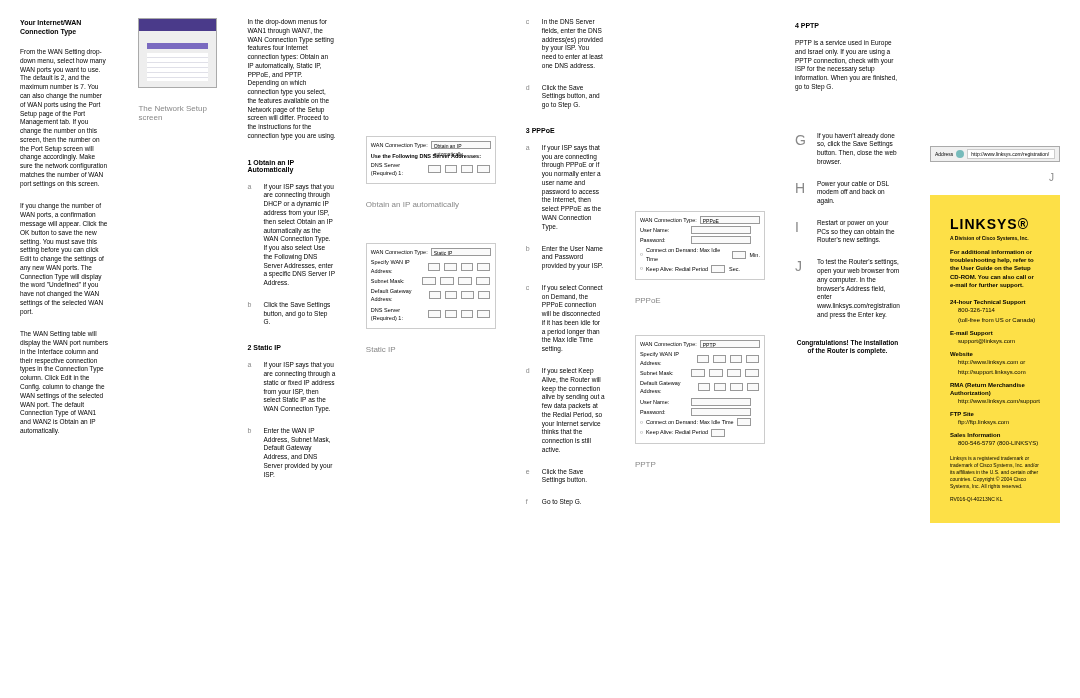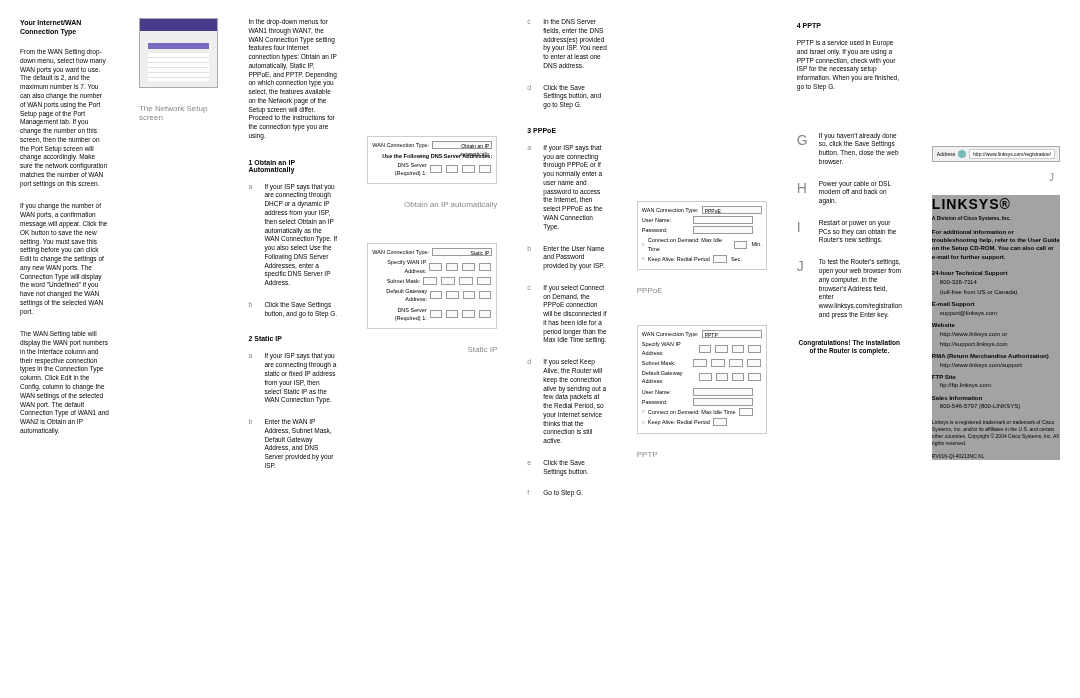--- a/index.html
+++ b/index.html
@@ -2,21 +2,21 @@
 <html><head>
   <meta charset="utf-8">
   <style>
     * { box-sizing: border-box; margin: 0; padding: 0; }
     body { font-family: Arial, Helvetica, sans-serif; font-size: 7px; background: #fff; width: 1080px; height: 698px; overflow: hidden; }
     .page { display: flex; padding: 18px 20px; gap: 30px; }
     .col { flex: 1; display: flex; flex-direction: column; gap: 8px; }
     .col1 { flex: 0.95; }
     .col2 { flex: 0.85; }
     .col3 { flex: 0.95; }
-    .col4 { flex: 0.95; text-align: right; }
+    .col4 { flex: 0.95; }
     .col5 { flex: 0.85; }
     .col6 { flex: 0.85; justify-content: center; }
     .col7 { flex: 0.95; }
     .col8 { flex: 1.05; }
     .heading { font-weight: bold; font-size: 7px; margin-bottom: 4px; line-height: 1.3; }
     .subhead { font-weight: bold; font-size: 7px; margin: 4px 0 2px 0; }
     .gray { color: #888; font-size: 8px; margin-top: 4px; }
     p { line-height: 1.35; font-size: 6.5px; margin-bottom: 6px; }
     .letter-item { display: flex; gap: 6px; margin-bottom: 5px; }
     .letter { font-size: 7px; color: #888; min-width: 10px; }
@@ -26,21 +26,21 @@
     .screenshot::before { content: ""; position: absolute; top: 24px; left: 8px; right: 8px; height: 6px; background: #7a6ac0; }
     .screenshot::after { content: ""; position: absolute; top: 34px; left: 8px; right: 8px; bottom: 6px; background: repeating-linear-gradient(#fff 0 4px, #e0e0e8 4px 5px); }
     .formshot { width: 100%; border: 1px solid #ccc; background: #fff; padding: 4px; font-size: 5.5px; line-height: 1.5; margin-bottom: 4px; }
     .formshot .row { display: flex; gap: 3px; margin-bottom: 2px; align-items: center; }
     .formshot .lab { min-width: 48px; }
     .formshot .box { border: 1px solid #999; height: 8px; flex: 1; max-width: 60px; background: #fafafa; }
     .formshot .minibox { border: 1px solid #999; width: 14px; height: 8px; display: inline-block; margin-right: 1px; background: #fafafa; }
     .addr-bar { border: 1px solid #aaa; padding: 2px 4px; font-size: 5px; display: flex; align-items: center; gap: 3px; background: #f0f0f0; }
     .addr-bar .globe { width: 8px; height: 8px; background: #7bb; border-radius: 50%; }
     .addr-bar .url { background: #fff; border: 1px solid #ccc; padding: 1px 3px; flex: 1; }
-    .orange-box { background: #a3a3a3; color: #000; padding: 0; font-size: 6px; line-height: 1.4; }
+    .orange-box { background: #fde047; color: #000; padding: 20px; font-size: 6px; line-height: 1.4; }
     .orange-box .logo { font-size: 14px; font-weight: bold; letter-spacing: 1px; color: #000; }
     .orange-box .tag { font-size: 5px; font-weight: bold; margin-bottom: 6px; }
     .orange-box .intro { font-weight: bold; margin-bottom: 8px; }
     .orange-box .label { font-weight: bold; margin-top: 4px; }
     .orange-box .val { margin-left: 8px; margin-bottom: 2px; }
     .orange-box .legal { margin-top: 8px; font-size: 5px; font-weight: normal; }
     .orange-box .pn { margin-top: 6px; font-size: 5px; }
     .center { text-align: center; }
     .j-mark { font-size: 10px; color: #888; margin: 2px 0 4px auto; text-align: right; padding-right: 6px; }
   </style>

